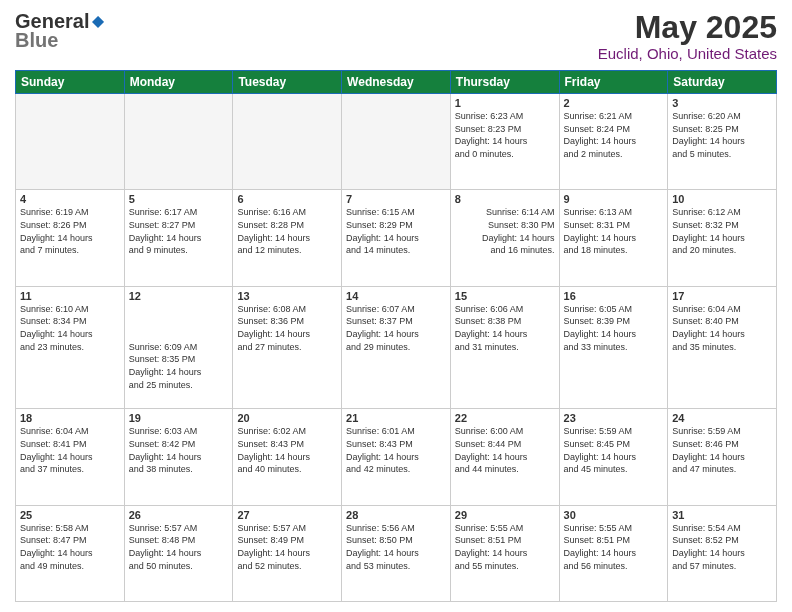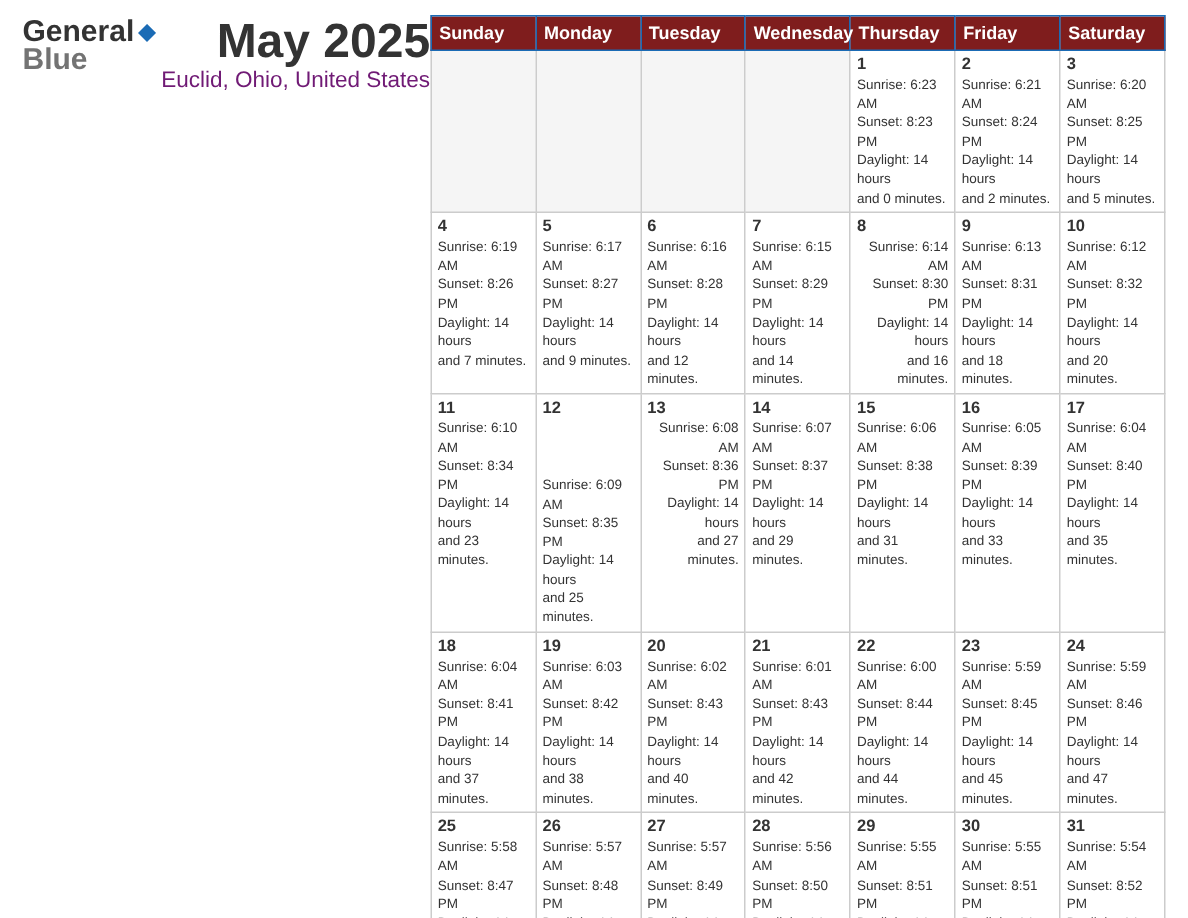--- a/index.html
+++ b/index.html
@@ -8,20 +8,21 @@
       height: 612px;
       font-family: Arial, sans-serif;
       background: #fff;
       overflow: hidden;
     }
     .page {
       width: 792px;
       height: 612px;
       padding: 10px 15px 10px 15px;
       display: flex;
+      flex-direction: column;
     }
     .header {
       display: flex;
       justify-content: space-between;
       align-items: flex-start;
       margin-bottom: 8px;
     }
     .logo {
       display: flex;
       flex-direction: column;
@@ -41,21 +42,21 @@
       color: #701a75;
     }
     .calendar {
       flex: 1;
       border: 1px solid #ccc;
       border-collapse: collapse;
       width: 100%;
       table-layout: fixed;
     }
     .calendar th {
-      background: #7f1d1d;
+      background: #15803d;
       color: #fff;
       font-size: 12px;
       font-weight: bold;
       padding: 4px 5px;
       border: 1px solid #1a6bb5;
       text-align: left;
     }
     .calendar td {
       border: 1px solid #ccc;
       vertical-align: top;
@@ -205,21 +206,21 @@
           </td>
           <td>
             <span class="day-number">12</span>
             <div class="day-info" style="white-space: pre-line; margin-top: 39px;">Sunrise: 6:09 AM
 Sunset: 8:35 PM
 Daylight: 14 hours
 and 25 minutes.</div>
           </td>
           <td>
             <span class="day-number">13</span>
-            <div class="day-info" style="white-space: pre-line; text-align: right;">Sunrise: 6:08 AM
+            <div class="day-info" style="white-space: pre-line;">Sunrise: 6:08 AM
 Sunset: 8:36 PM
 Daylight: 14 hours
 and 27 minutes.</div>
           </td>
           <td>
             <span class="day-number">14</span>
             <div class="day-info" style="white-space: pre-line;">Sunrise: 6:07 AM
 Sunset: 8:37 PM
 Daylight: 14 hours
 and 29 minutes.</div>

